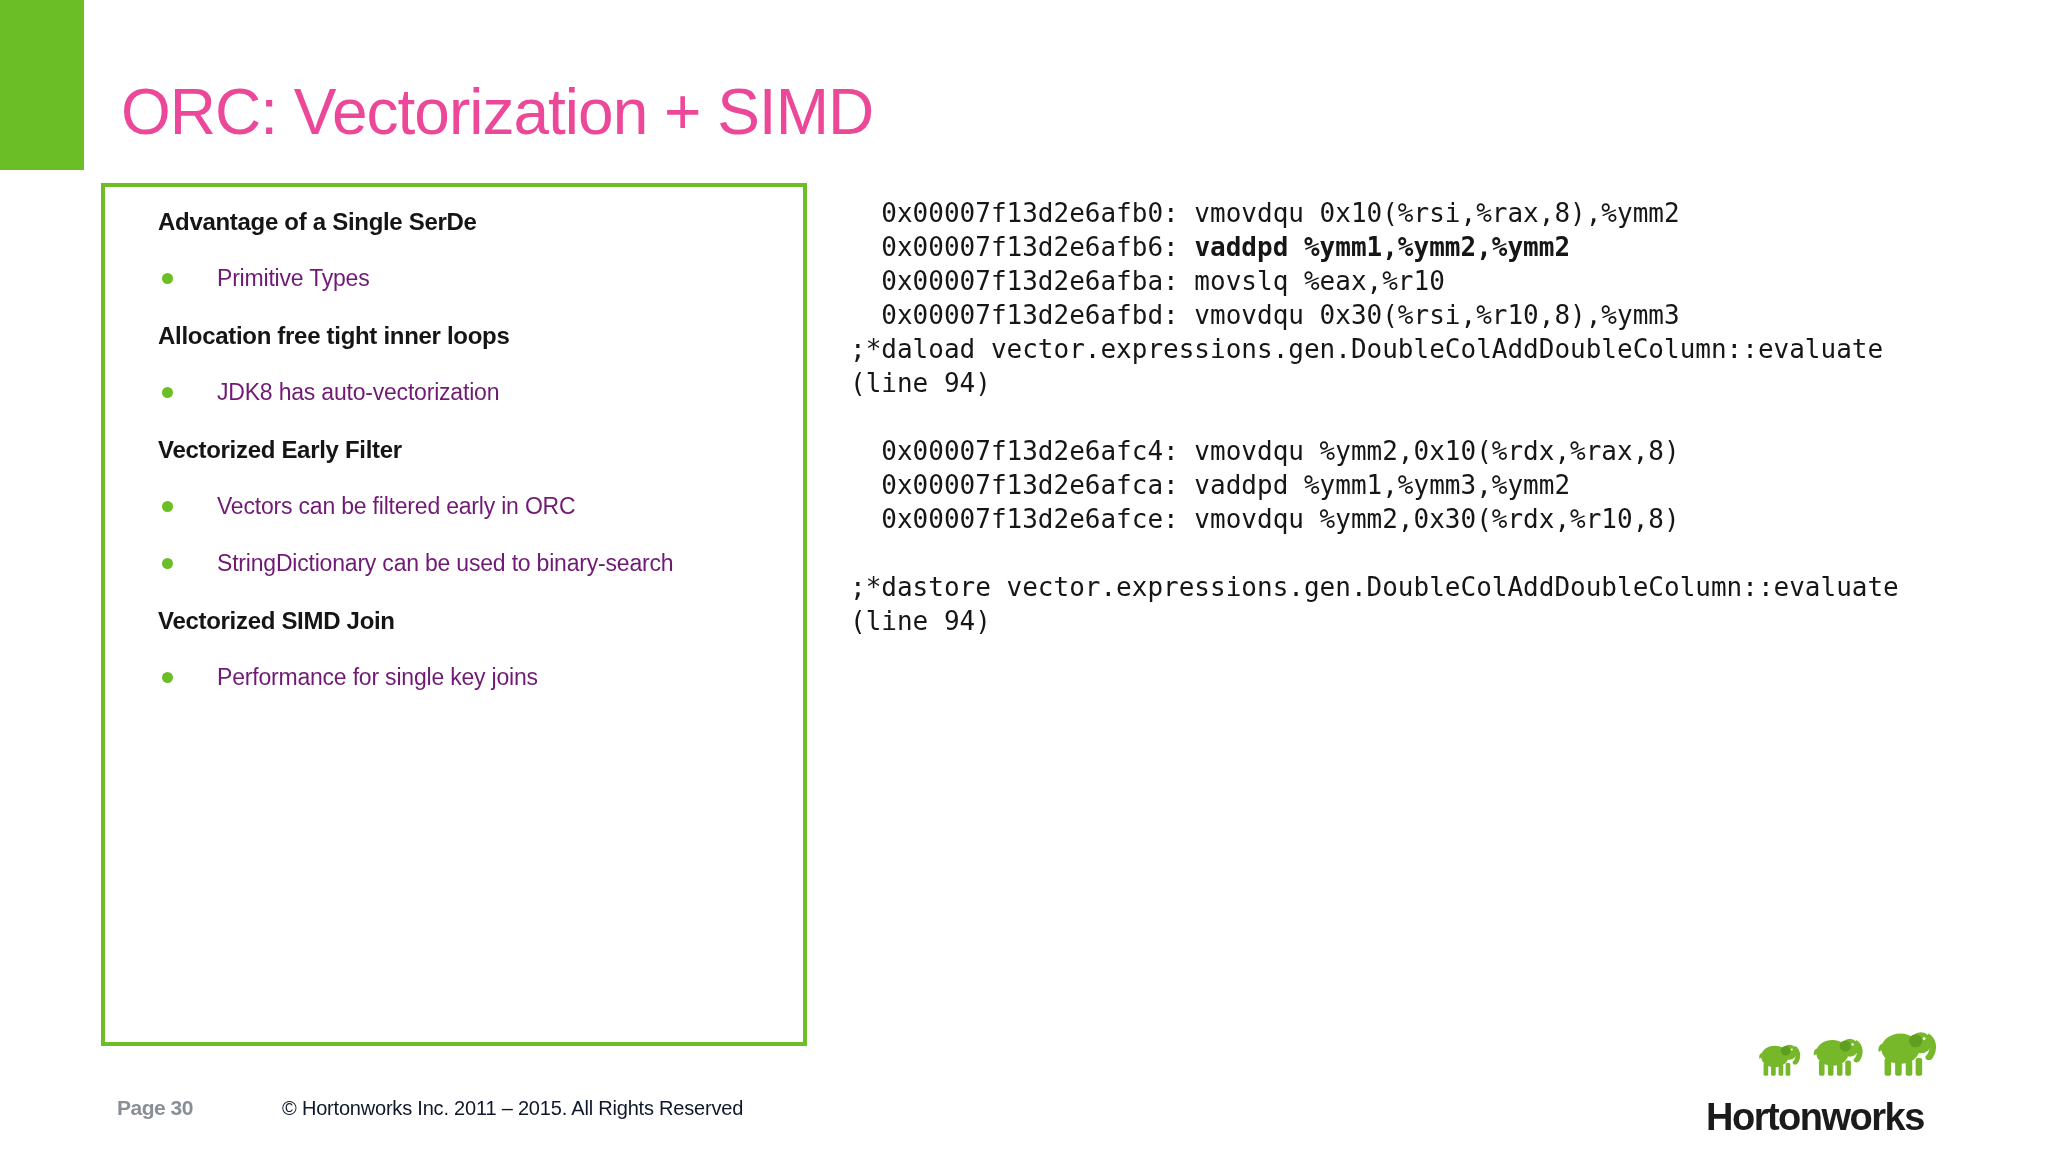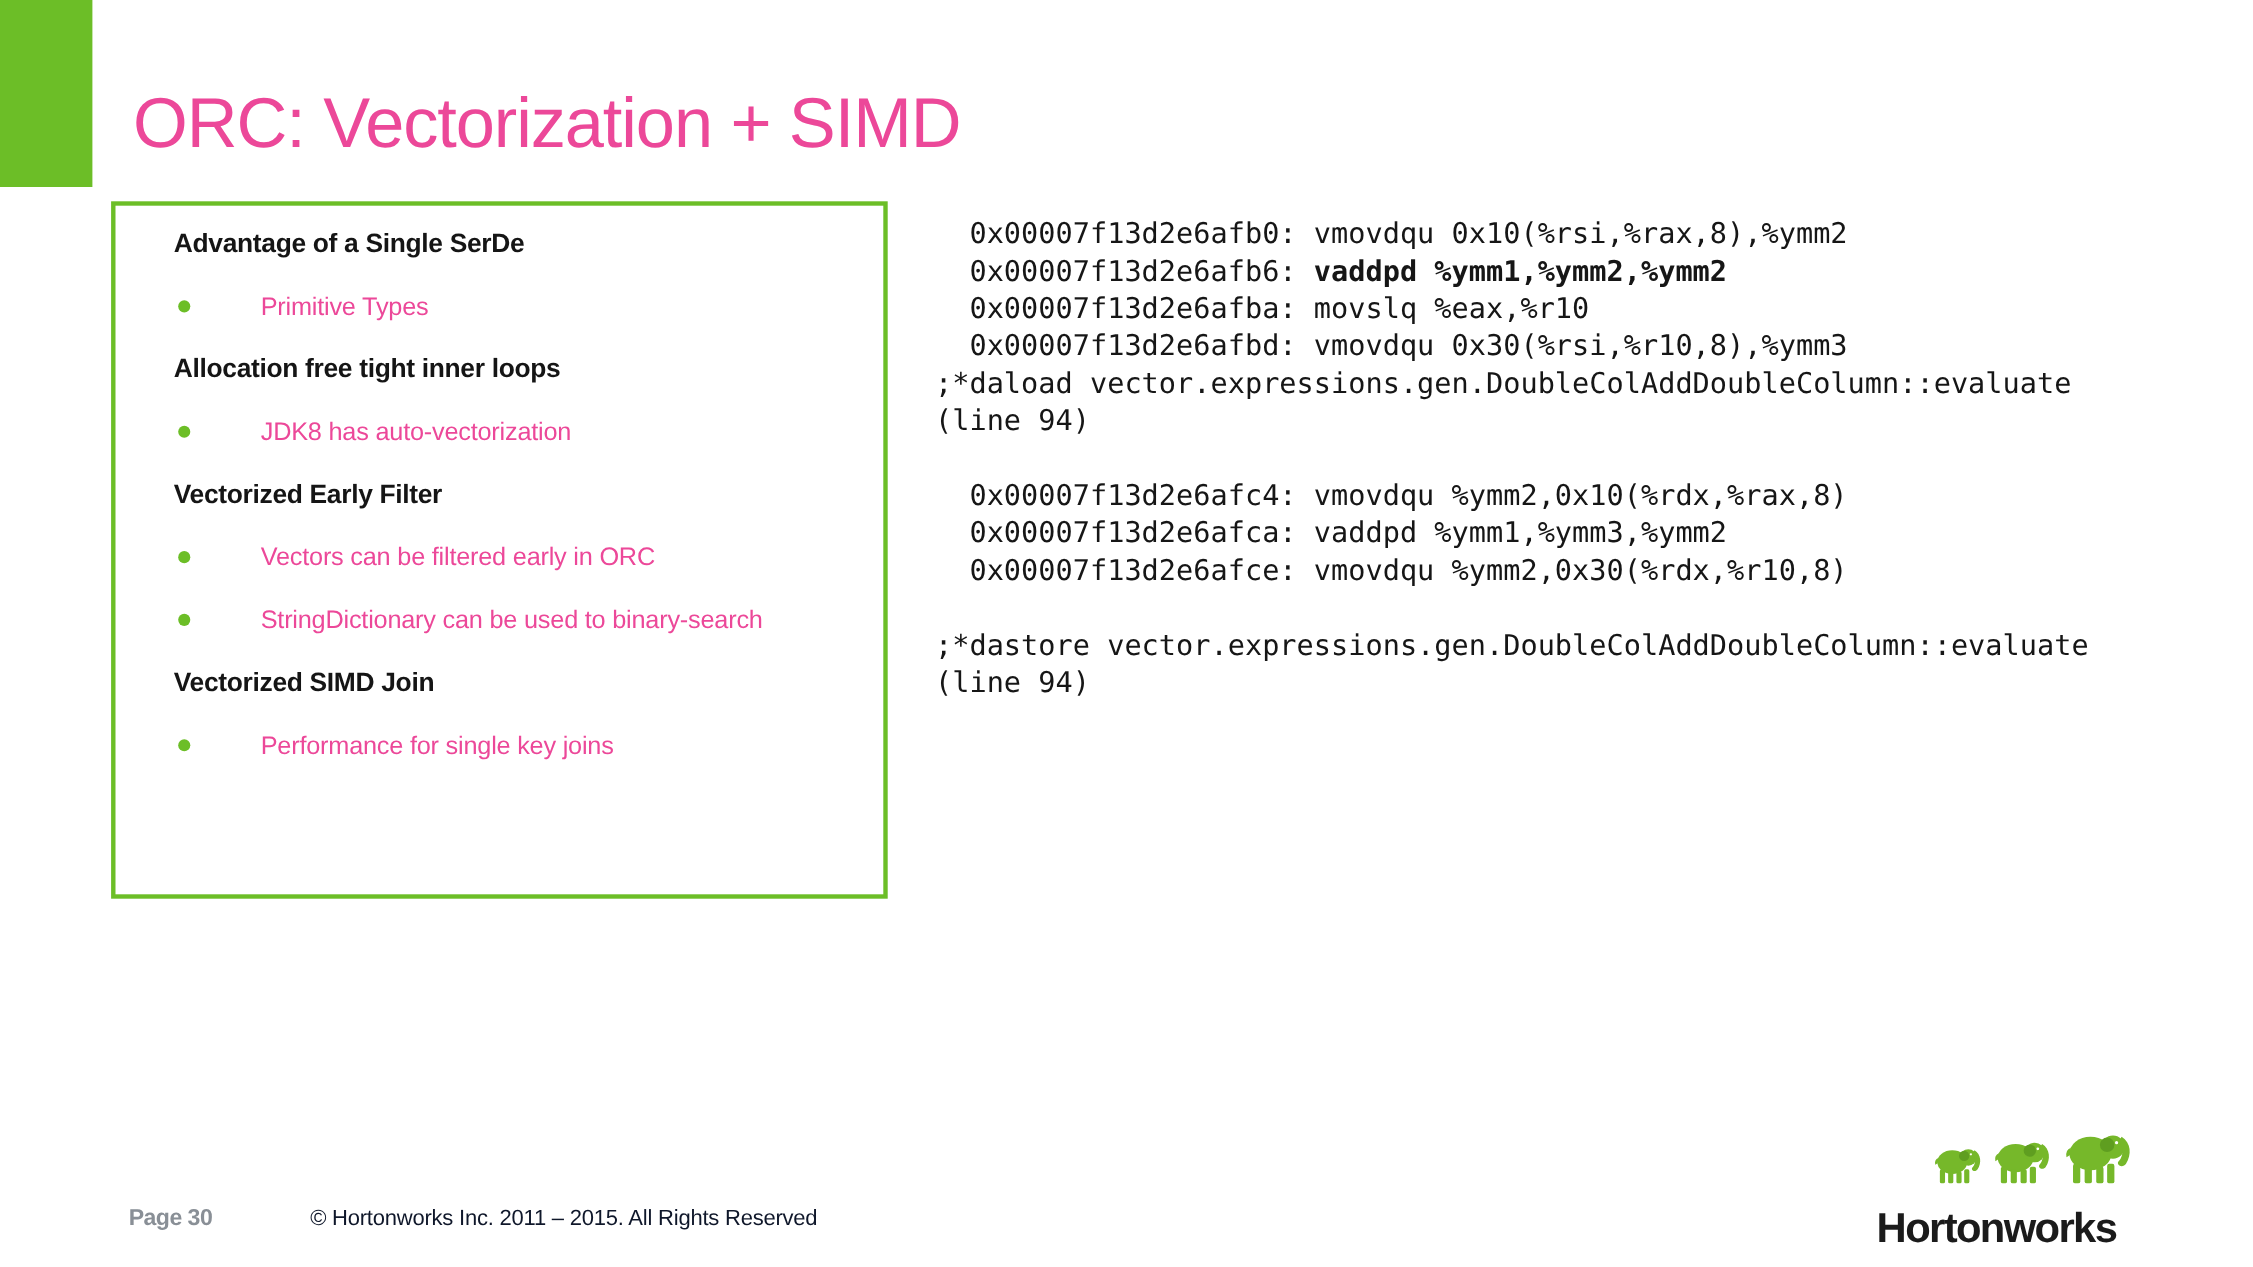--- a/index.html
+++ b/index.html
@@ -19,35 +19,35 @@
   .accent-bar{
     position:absolute;left:0;top:0;width:84px;height:170px;
     background:var(--green);
   }
   .slide-title{
     position:absolute;left:121px;top:32px;
     font-size:64px;font-weight:300;letter-spacing:-1px;color:#ec4899;
     white-space:nowrap;
   }
   .panel{
-    position:absolute;left:101px;top:183px;width:706px;height:634px;
+    position:absolute;left:101px;top:183px;width:706px;height:863px;
     border:4px solid var(--green);box-sizing:border-box;background:#fff;
   }
   .panel-inner{padding-top:6px;}
   .row{height:57px;display:flex;align-items:center;}
   .row.head span{
     font-weight:bold;font-size:24px;letter-spacing:-0.3px;
     padding-left:53px;color:#151515;white-space:nowrap;
   }
   .dot{
     width:11px;height:11px;border-radius:50%;
     background:var(--green);margin-left:57px;flex:none;
   }
   .btxt{
-    font-size:23px;margin-left:64px;color:#ec4899;
+    font-size:23px;margin-left:44px;color:#701a75;
     letter-spacing:-0.2px;white-space:nowrap;
   }
   .code{
     position:absolute;left:840px;top:196px;
     font-family:"DejaVu Sans Mono","Liberation Mono",monospace;
     font-size:26px;color:#161616;
   }
   .cl{height:34px;line-height:34px;white-space:pre;margin-left:10px;}
   .cl .b{font-weight:bold;}
   .page-num{

